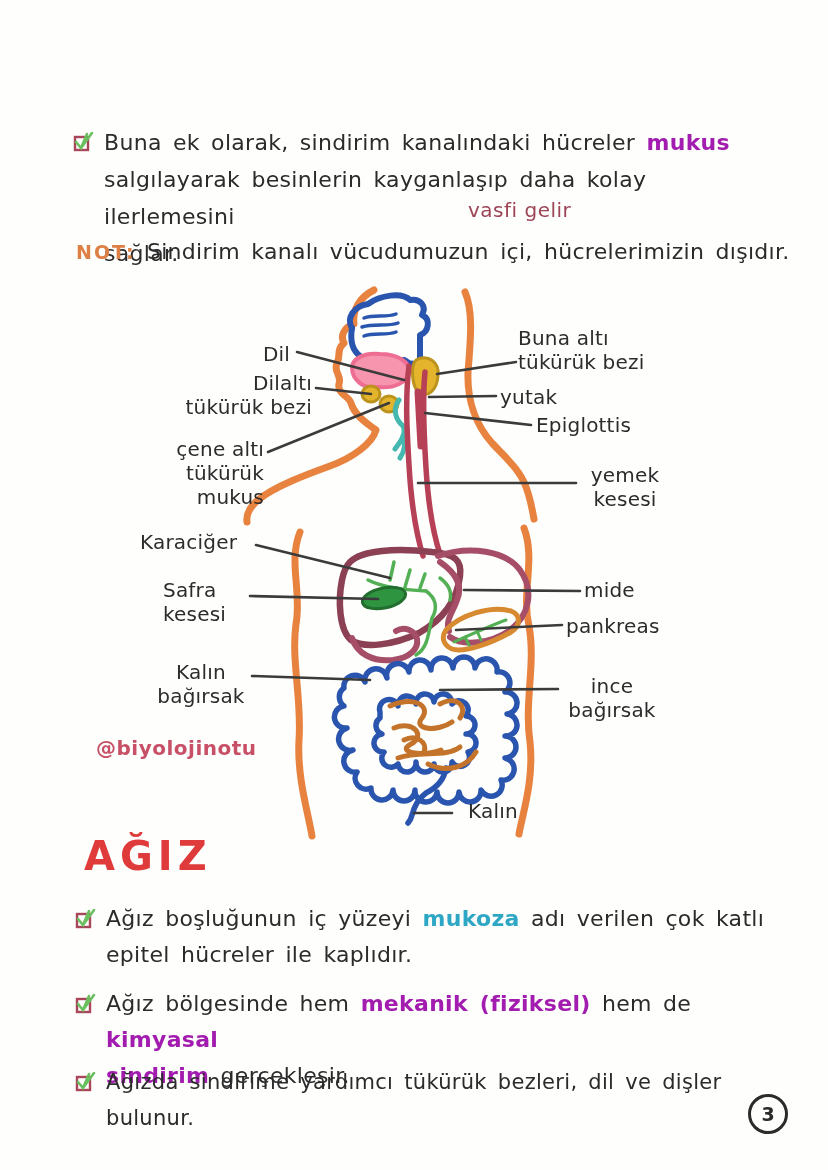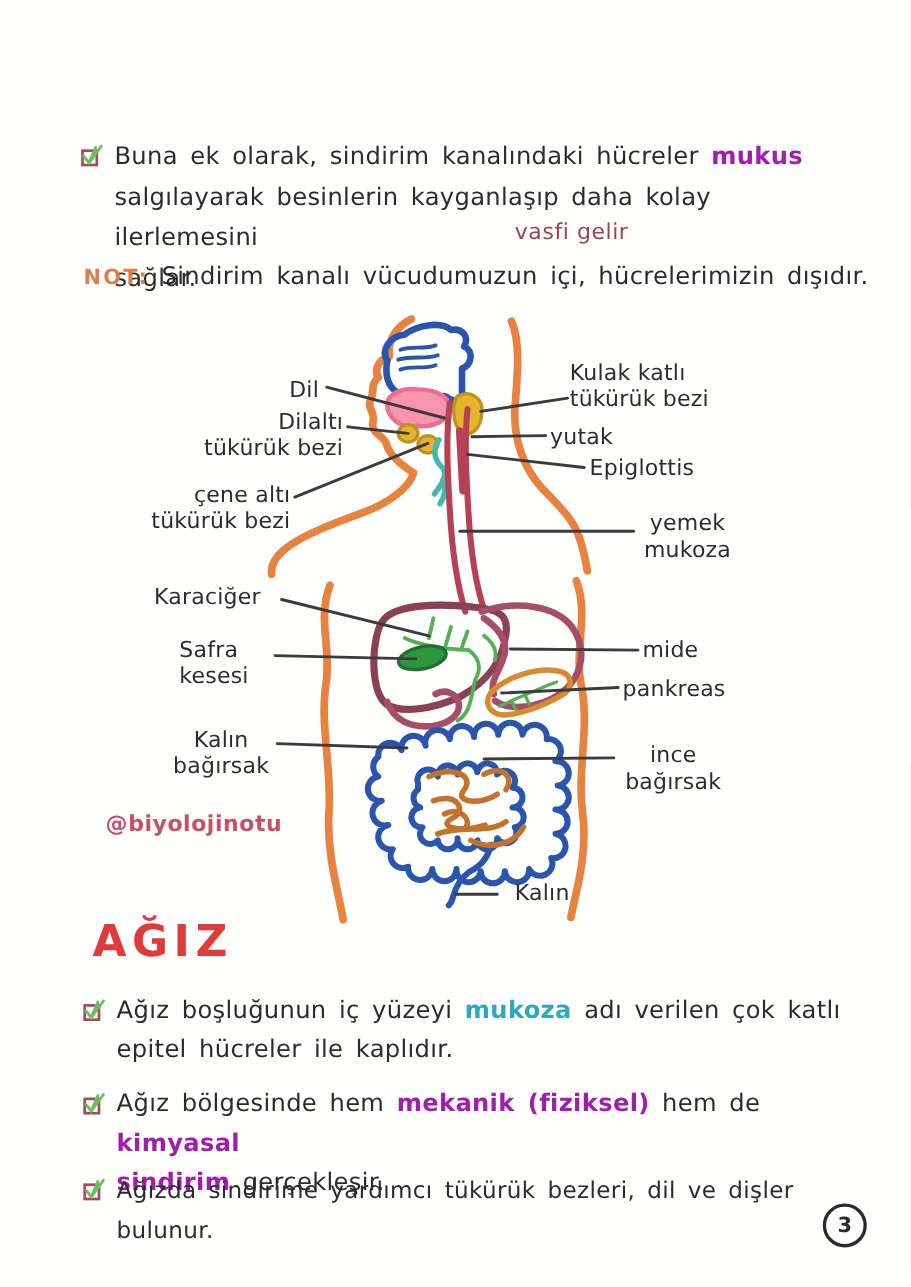--- a/index.html
+++ b/index.html
@@ -162,32 +162,32 @@
 
   <div class="abs" style="left:76px;top:239px;width:720px;font-size:22px;letter-spacing:.3px;word-spacing:4px;">
     <span class="note-label">NOT:</span>
     <span>Sindirim kanalı vücudumuzun içi, hücrelerimizin dışıdır.</span>
   </div>
 
   <div class="abs dlabel" style="left:230px;top:342px;width:60px;text-align:right;">Dil</div>
   <div class="abs dlabel" style="left:170px;top:371px;width:142px;text-align:right;">Dilaltı
 tükürük bezi</div>
   <div class="abs dlabel" style="left:128px;top:437px;width:136px;text-align:right;">çene altı
-tükürük bezi</div>
+tükürük mukus</div>
   <div class="abs dlabel" style="left:140px;top:530px;">Karaciğer</div>
   <div class="abs dlabel" style="left:163px;top:578px;width:85px;text-align:left;">Safra
 kesesi</div>
   <div class="abs dlabel" style="left:150px;top:660px;width:102px;text-align:center;">Kalın
 bağırsak</div>
-  <div class="abs dlabel" style="left:518px;top:326px;">Kulak katlı
+  <div class="abs dlabel" style="left:518px;top:326px;">Buna altı
 tükürük bezi</div>
   <div class="abs dlabel" style="left:500px;top:385px;">yutak</div>
   <div class="abs dlabel" style="left:536px;top:413px;">Epiglottis</div>
   <div class="abs dlabel" style="left:580px;top:463px;width:90px;text-align:center;">yemek
-mukoza</div>
+kesesi</div>
   <div class="abs dlabel" style="left:584px;top:578px;">mide</div>
   <div class="abs dlabel" style="left:566px;top:614px;">pankreas</div>
   <div class="abs dlabel" style="left:560px;top:674px;width:104px;text-align:center;">ince
 bağırsak</div>
   <div class="abs dlabel" style="left:468px;top:799px;">Kalın</div>
   <div class="abs watermark" style="left:96px;top:736px;">@biyolojinotu</div>
 
   <div class="abs bullet-row" style="left:74px;top:901px;width:720px;">
     <svg class="chk" width="24" height="24" viewBox="0 0 24 24">
       <rect x="3" y="7" width="13" height="13" fill="none" stroke="#a8465a" stroke-width="2.4"></rect>

